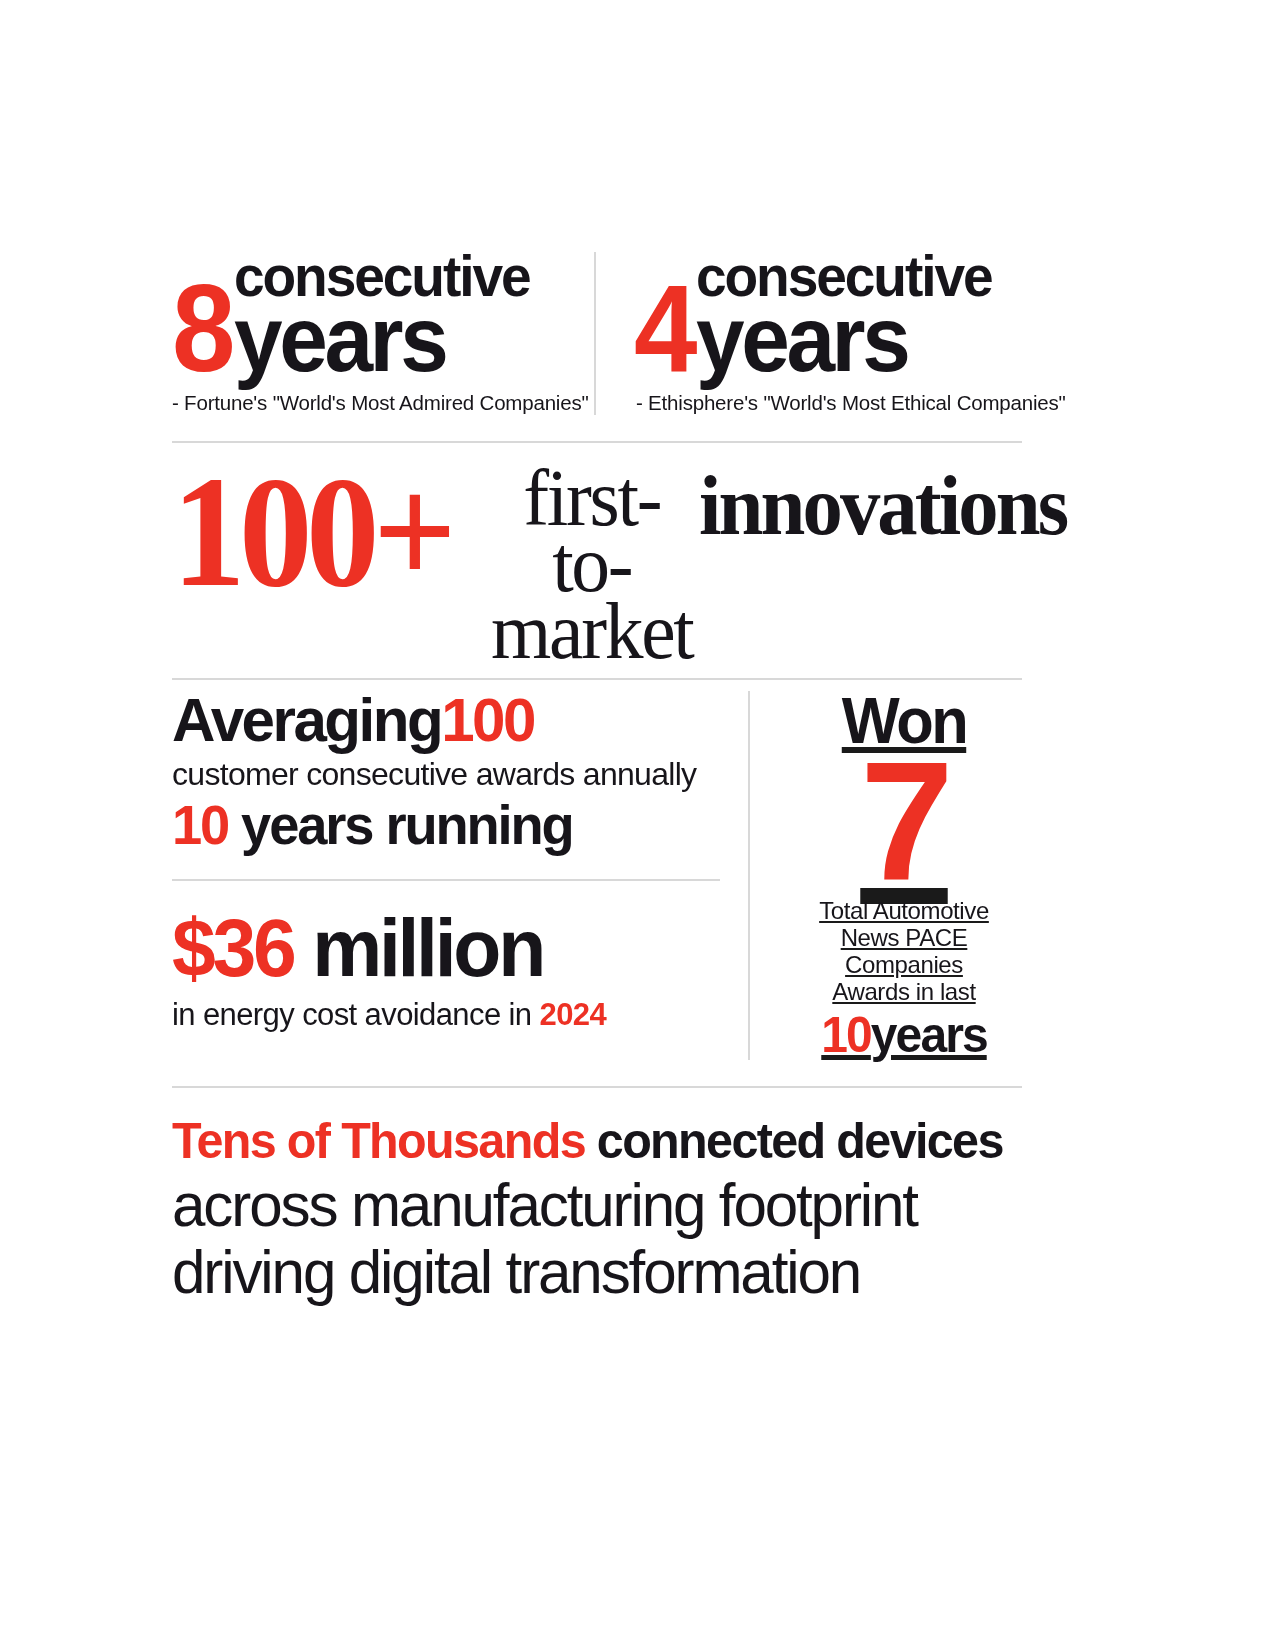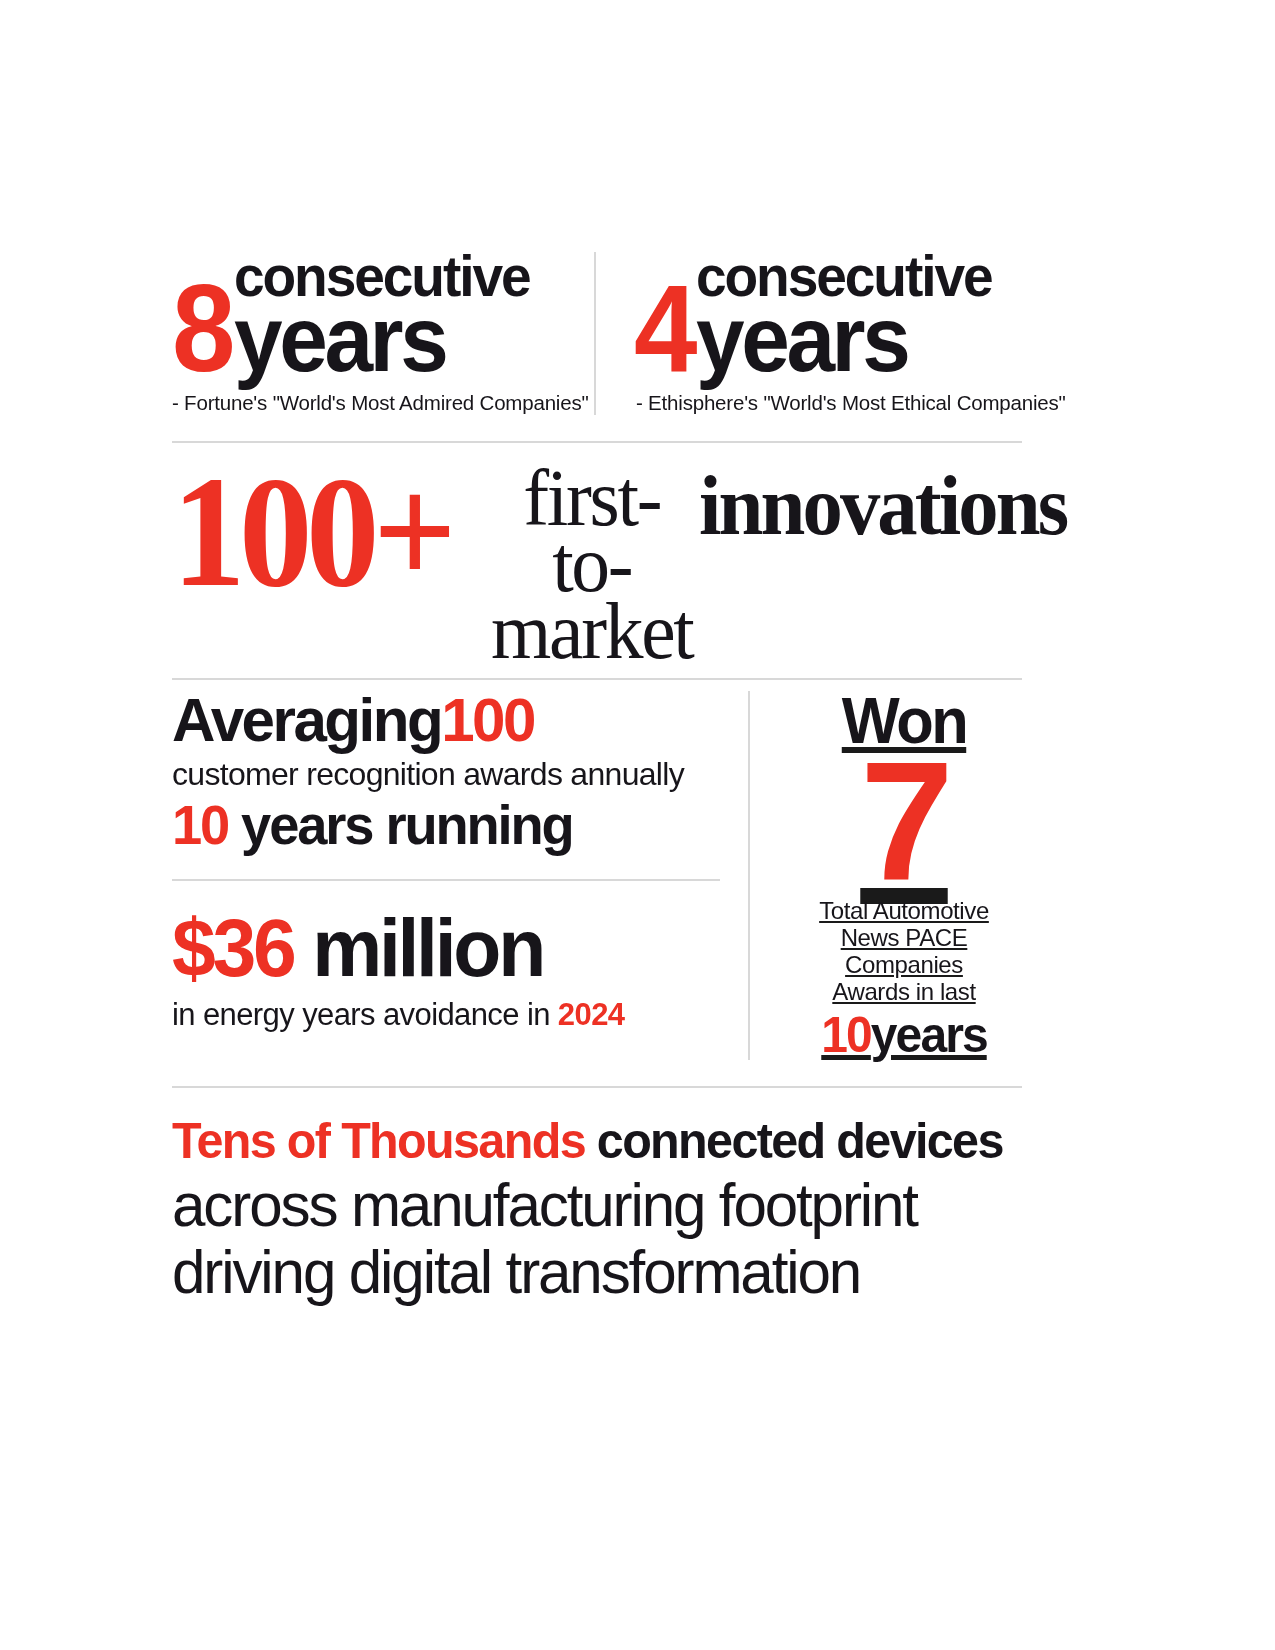--- a/index.html
+++ b/index.html
@@ -310,34 +310,34 @@
     <div class="hrule"></div>
 
     <div class="row-mid">
 
       <div class="mid-left">
 
         <div class="avg-line1">
           <span class="blk">Averaging</span><span class="red">100</span>
         </div>
 
-        <div class="avg-line2 blk">customer recognition awards annually</div>
+        <div class="avg-line2 blk">customer consecutive awards annually</div>
 
         <div class="avg-line3">
           <span class="red">10</span><span class="blk"> years running</span>
         </div>
 
         <div class="hrule rule-mid"></div>
 
         <div class="mil-line">
           <span class="red">$36</span><span class="blk"> million</span>
         </div>
 
         <div class="mil-cap">
-          <span class="blk">in energy years avoidance in </span><b class="red">2024</b>
+          <span class="blk">in energy cost avoidance in </span><b class="red">2024</b>
         </div>
 
       </div>
 
       <div class="vrule"></div>
 
       <div class="mid-right">
         <div class="won-word blk">Won</div>
         <div class="won-num red">7</div>
         <div class="won-cap blk">

